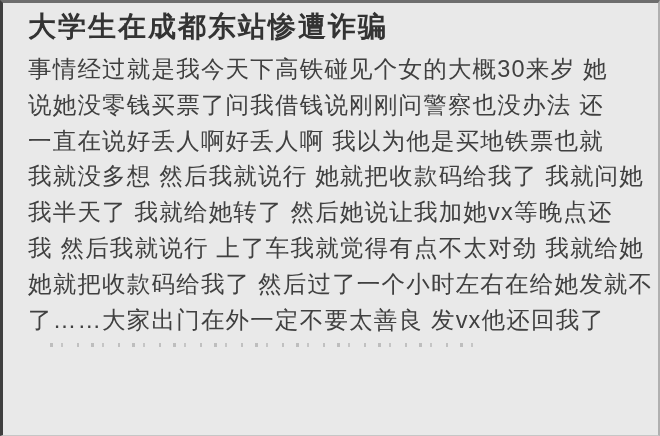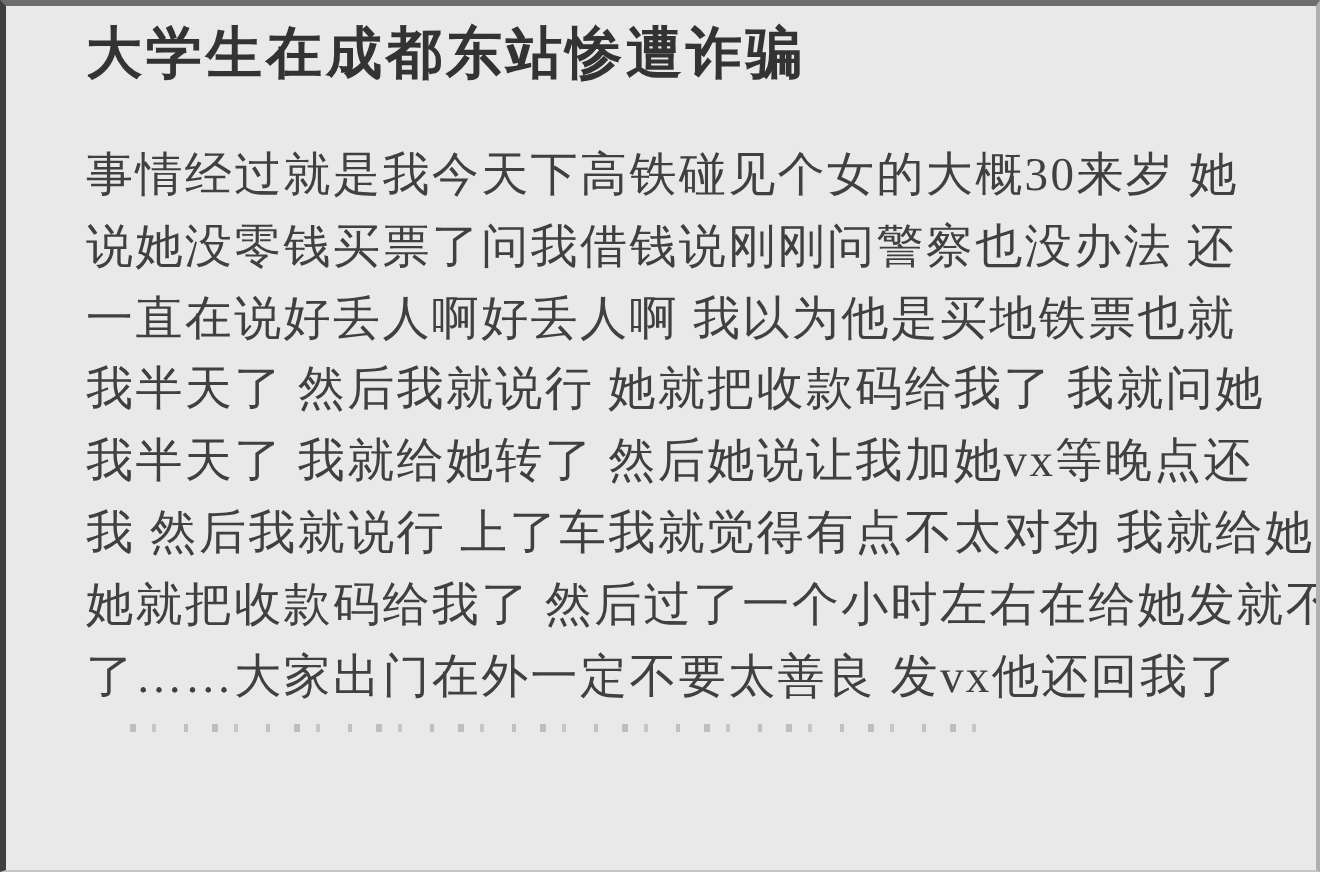--- a/index.html
+++ b/index.html
@@ -12,39 +12,38 @@
     position: relative;
     width: 660px;
     height: 436px;
     box-sizing: border-box;
     background: #e9e9e9;
     border-top: 3px solid #6e6e6e;
     border-left: 3px solid #3f3f3f;
     border-right: 2px solid #b0b0b0;
     border-bottom: 1px solid #c6c6c6;
     overflow: hidden;
-    padding: 8px 14px 0 40px;
+    padding: 8px 14px 0 25px;
   }
   .post-title {
     margin: 0;
     font-size: 28px;
     line-height: 31px;
     font-weight: 700;
     letter-spacing: 2px;
     color: #333333;
     white-space: nowrap;
   }
   .post-body {
-    margin-top: 29px;
+    margin-top: 10px;
     font-size: 23.5px;
     line-height: 35.8px;
     letter-spacing: 1.2px;
     color: #404040;
     font-weight: 400;
-    font-family: Liberation Serif, serif;
   }
   .post-body .line {
     white-space: nowrap;
   }
   .clipped-line-strip {
     margin-top: 5px;
     margin-left: 22px;
     width: 430px;
     height: 4px;
     opacity: 0.55;
@@ -62,21 +61,21 @@
 </head>
 <body>
 
 <div class="screen">
   <h1 class="post-title">大学生在成都东站惨遭诈骗</h1>
 
   <div class="post-body">
       <div class="line">事情经过就是我今天下高铁碰见个女的大概30来岁 她</div>
       <div class="line">说她没零钱买票了问我借钱说刚刚问警察也没办法 还</div>
       <div class="line">一直在说好丢人啊好丢人啊 我以为他是买地铁票也就</div>
-      <div class="line">我半天了 然后我就说行 她就把收款码给我了 我就问她</div>
+      <div class="line">我就没多想 然后我就说行 她就把收款码给我了 我就问她</div>
       <div class="line">我半天了 我就给她转了 然后她说让我加她vx等晚点还</div>
       <div class="line">我 然后我就说行 上了车我就觉得有点不太对劲 我就给她</div>
       <div class="line">她就把收款码给我了 然后过了一个小时左右在给她发就不</div>
       <div class="line">了……大家出门在外一定不要太善良 发vx他还回我了</div>
     </div>
 
   <div class="clipped-line-strip"></div>
 </div>
 
 </body></html>

